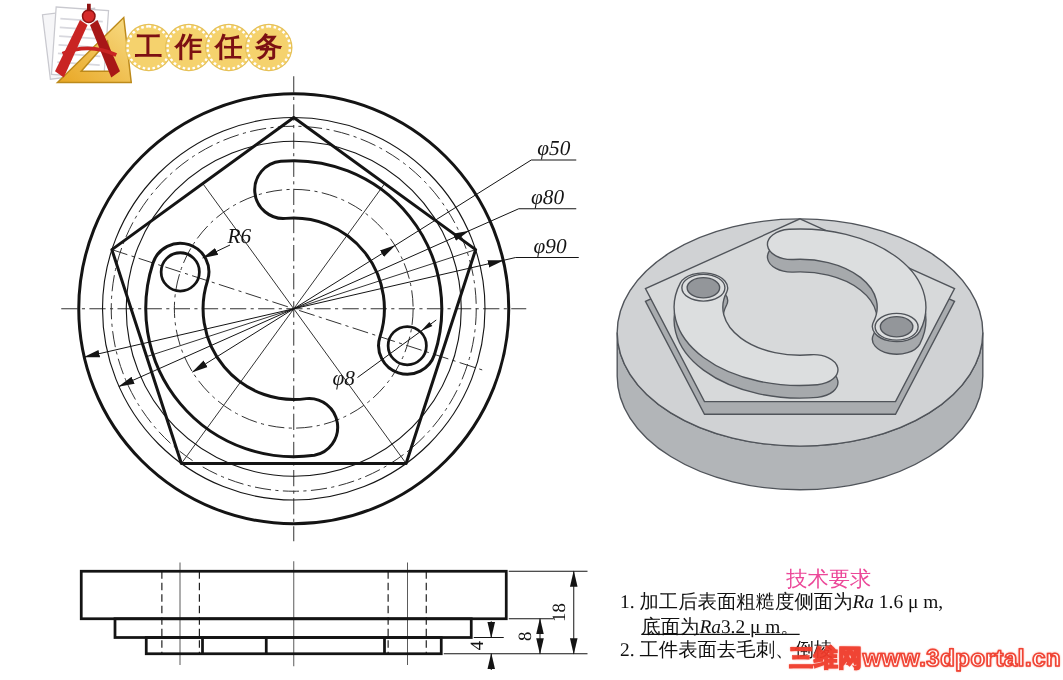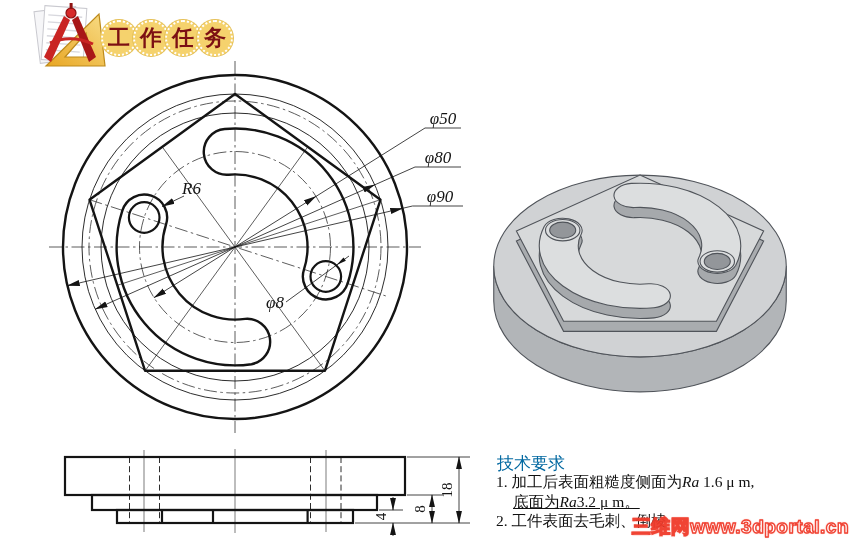--- a/index.html
+++ b/index.html
@@ -7,22 +7,22 @@
        font-family:"Liberation Serif","DejaVu Serif",serif;}
   svg text{user-select:none;}
   .dimtxt{font:italic 17px "Liberation Serif","DejaVu Serif",serif;fill:#141414;}
   .sdimtxt{font:15px "Liberation Serif","DejaVu Serif",serif;fill:#141414;}
   .badges{position:absolute;left:101px;top:20px;display:flex;}
   .badge{width:32px;height:32px;border-radius:50%;background:#f5d26d;
          border:2px dotted #ffffff;box-shadow:0 0 0 1px #e6c158;
          margin-right:-4px;display:flex;align-items:center;justify-content:center;
          font:bold 22px "Liberation Sans","DejaVu Sans",sans-serif;color:#7c1013;}
   .logo{position:absolute;left:29px;top:2px;}
-  .tech-title{position:absolute;left:497px;top:452px;width:200px;text-align:left;
-              font:17px "Liberation Serif",serif;color:#0369a1;}
+  .tech-title{position:absolute;left:497px;top:452px;width:200px;text-align:right;
+              font:17px "Liberation Serif",serif;color:#ec4899;}
   .tech-items{position:absolute;left:496px;top:472px;width:340px;
               font:15.5px "Liberation Serif",serif;color:#101010;line-height:19.5px;}
   .tech-items .indent{padding-left:17px;text-decoration:underline;}
   .tech-items i{font-style:italic;}
   .watermark{position:absolute;right:1px;top:514px;
              font:bold 19px "Liberation Sans","DejaVu Sans",sans-serif;
              letter-spacing:.5px;color:#ffffff;-webkit-text-stroke:1.3px #f03a2a;
              text-shadow:0 0 1px #f03a2a,0 0 1px #f03a2a,0 0 2px #f5573f;opacity:.95;text-align:center;}
 </style>
 </head>

